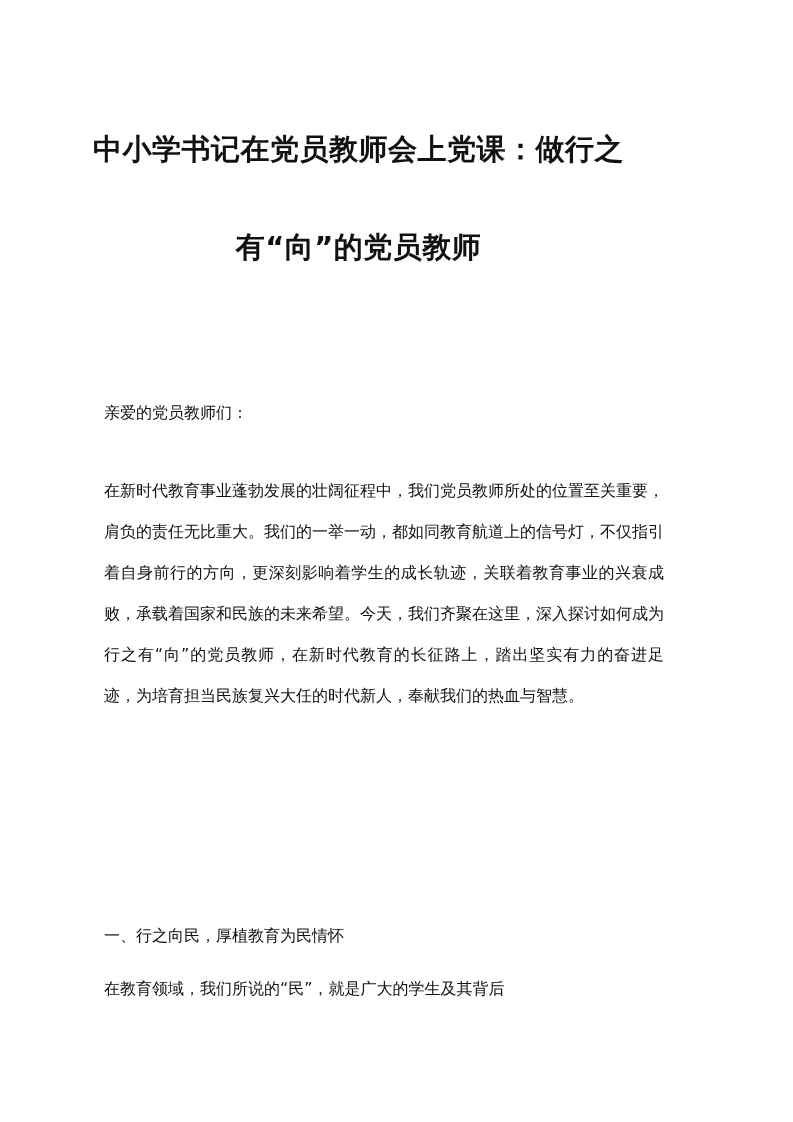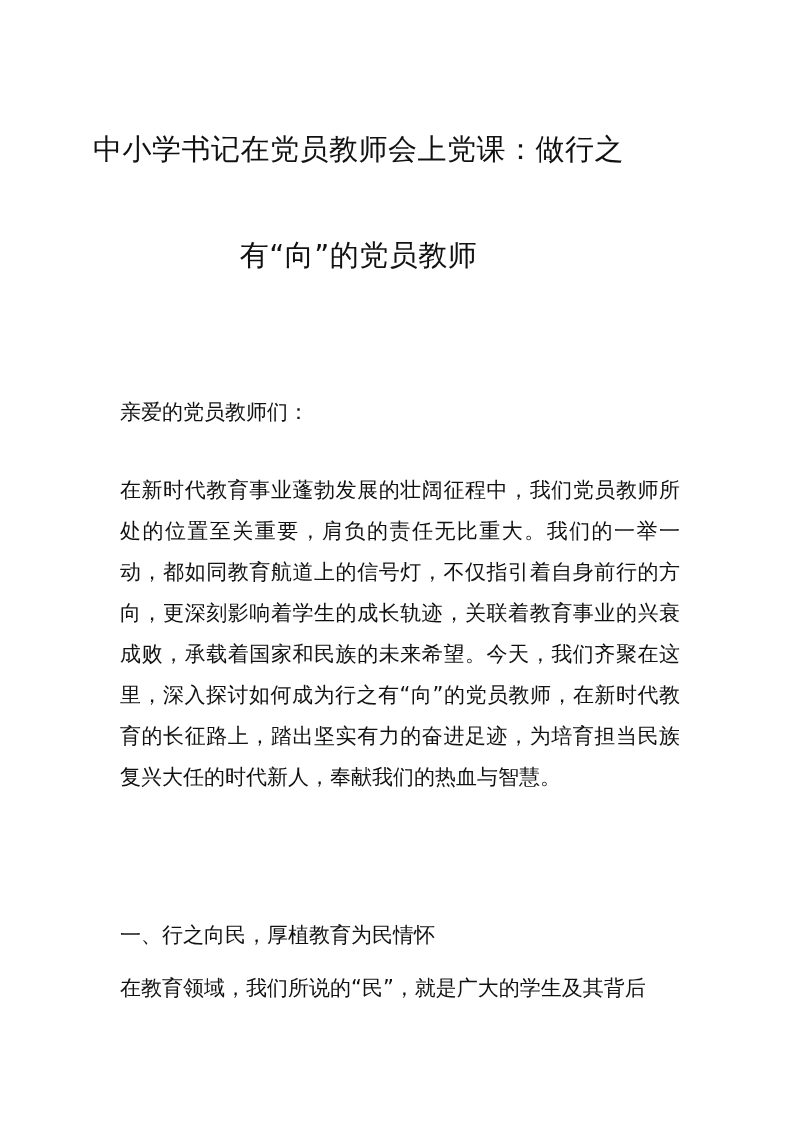--- a/index.html
+++ b/index.html
@@ -1,22 +1,22 @@
 <!DOCTYPE html>
 <html><head>
 <meta charset="utf-8">
 <style>
   html, body { margin: 0; padding: 0; background: #ffffff; }
   body { width: 793px; height: 1122px; position: relative; overflow: hidden;
          font-family: "DejaVu Sans", "Liberation Sans", sans-serif; color: #111; }
   .title { position: absolute; left: 0; width: 717px; text-align: center;
-           font-size: 29px; font-weight: normal; letter-spacing: 0.5px; }
+           font-size: 29px; font-weight: bold; letter-spacing: 0.5px; }
   .t1 { top: 130px; }
-  .t2 { top: 228px; margin-top: 8px; }
-  .para { position: absolute; left: 120px; width: 560px; font-size: 21px;
+  .t2 { top: 228px; }
+  .para { position: absolute; left: 104px; width: 560px; font-size: 16px;
           line-height: 41px; text-align: justify; }
   .greet { top: 392px; }
   .p1 { top: 470px; }
   .h1 { top: 887px; margin-top: 28px; }
   .p2 { top: 968px; }
 </style>
 </head>
 <body>
 
 <div>

